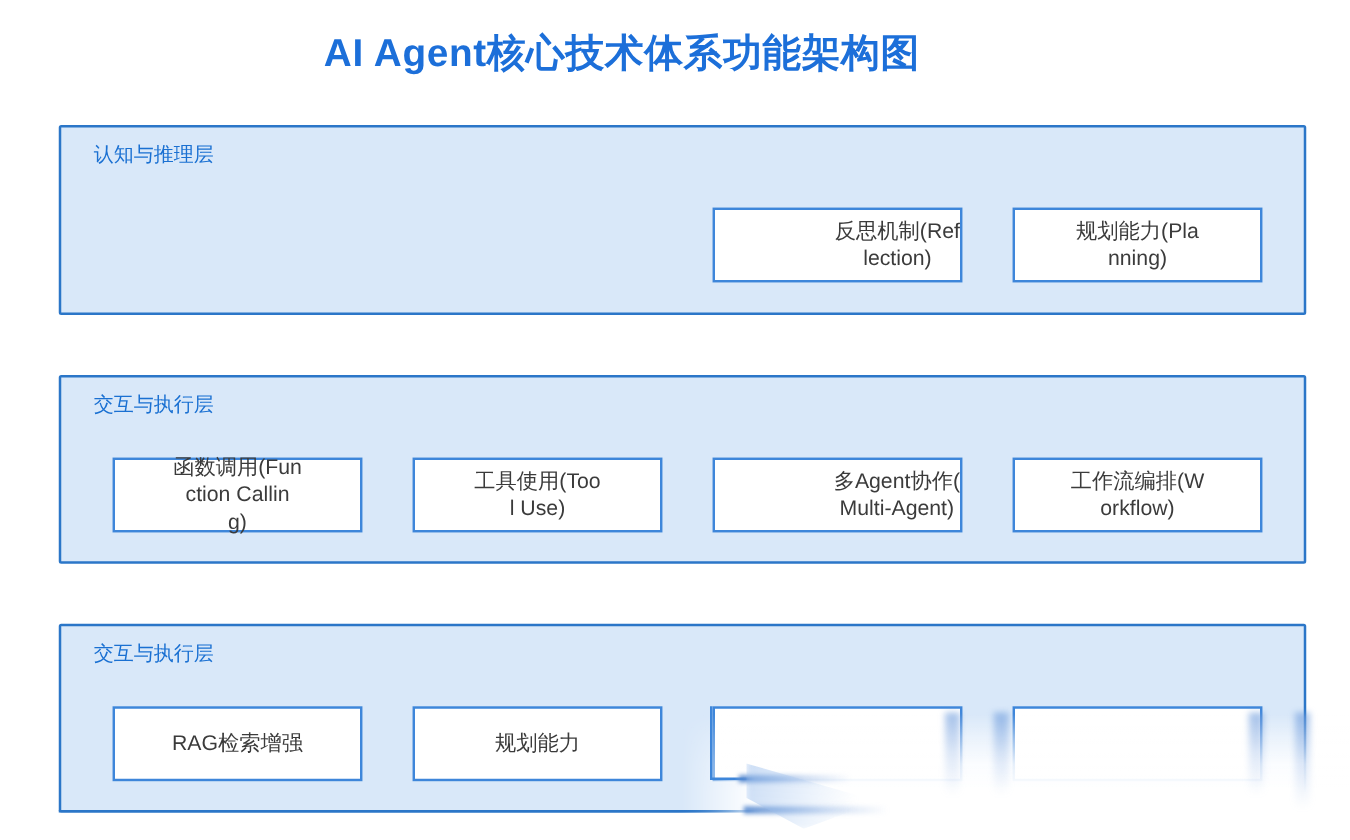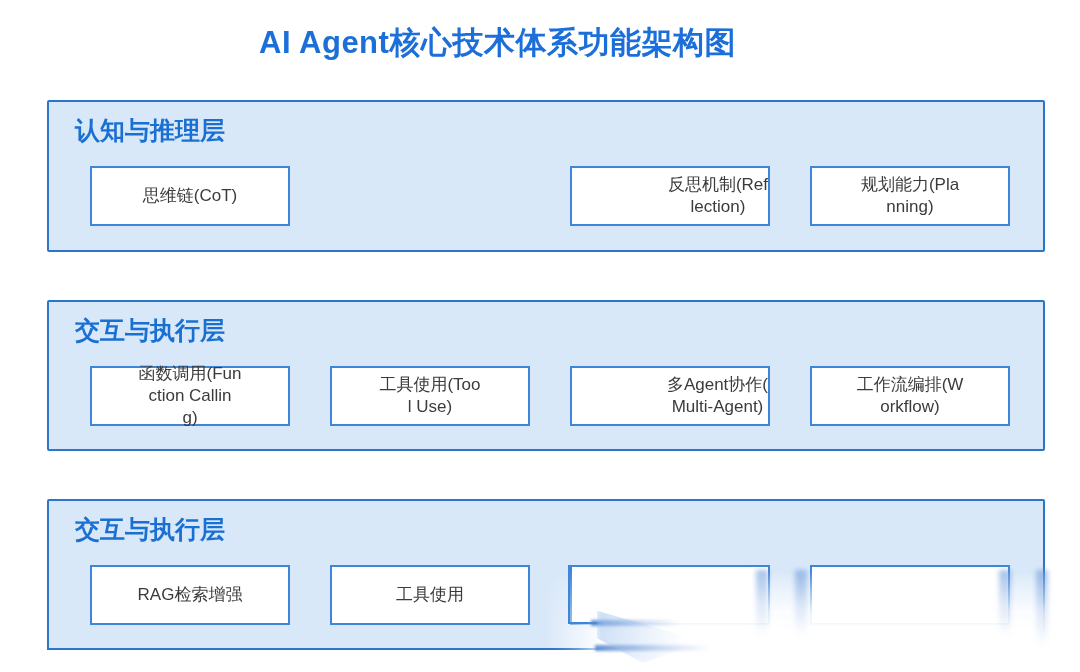--- a/index.html
+++ b/index.html
@@ -25,21 +25,21 @@
     border: 2px solid var(--section-border, #2b76c8);
     border-radius: 2px;
     box-sizing: border-box;
   }
   .layer-1 { top: 100px; height: 152px; }
   .layer-2 { top: 300px; padding-left: 14px; }
   .layer-3 { top: 499px; }
 
   .layer-title {
     position: absolute; left: 26px; top: 12px;
-    font-size: 25px; font-weight: bold;
+    font-size: 16px; font-weight: normal;
     color: var(--section-title, #1a70d2);
   }
 
   .box {
     position: absolute; top: 64px;
     width: 200px; height: 60px;
     background: #ffffff;
     border: 2px solid var(--box-border, #3e86da);
     box-sizing: border-box;
     display: flex; align-items: center; justify-content: center;
@@ -112,23 +112,20 @@
 </style>
 </head>
 <body>
 
 <div class="page">
 
   <h1 class="main-title">AI Agent核心技术体系功能架构图</h1>
 
   <section class="layer layer-1">
     <div class="layer-title">认知与推理层</div>
-    <div class="box b1">
-      <span class="box-label">思维链(CoT)</span>
-    </div>
     <div class="box b3">
       <span class="box-label">反思机制(Ref
 lection)</span>
     </div>
     <div class="box b4">
       <span class="box-label">规划能力(Pla
 nning)</span>
     </div>
   </section>
 
@@ -152,21 +149,21 @@
 orkflow)</span>
     </div>
   </section>
 
   <section class="layer layer-3">
     <div class="layer-title">交互与执行层</div>
     <div class="box b1">
       <span class="box-label">RAG检索增强</span>
     </div>
     <div class="box b2">
-      <span class="box-label">工具使用</span>
+      <span class="box-label">规划能力</span>
     </div>
     <div class="box b3">
       <span class="box-label"></span>
     </div>
     <div class="box b4">
       <span class="box-label"></span>
     </div>
   </section>
 
   <div class="overlay whitewash"></div>

